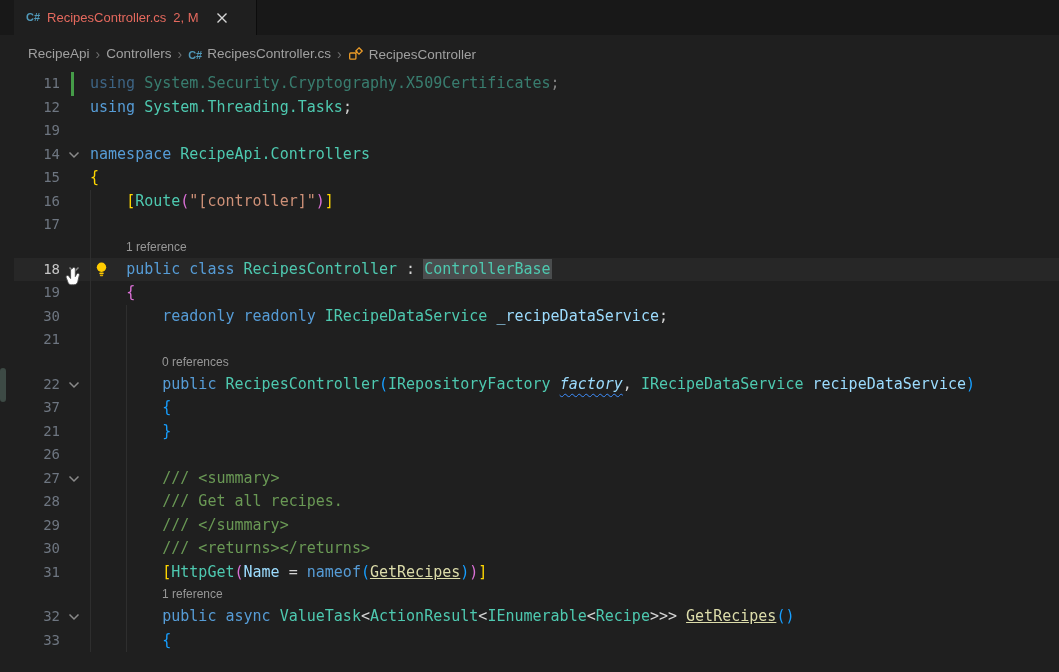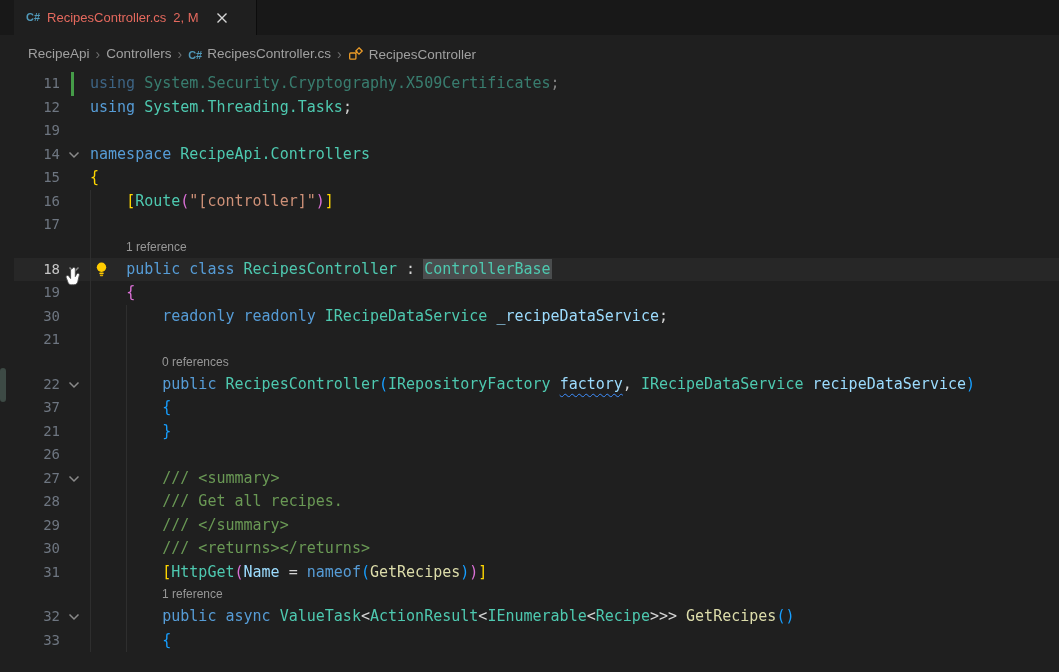--- a/index.html
+++ b/index.html
@@ -29,27 +29,27 @@
   .row.lens{height:21px;font:12px/21px "Liberation Sans",sans-serif;color:var(--c-codelens,#979797);cursor:pointer;}
   .row.active{background:var(--c-active-line-bg,#272727);}
   .gutter{width:76px;flex:none;position:relative;}
   .num{position:absolute;right:30px;font:14px/23.5px "DejaVu Sans Mono",monospace;
     color:var(--c-line-number,#6e7681);cursor:pointer;}
   .row.active .num{color:var(--c-line-number-active,#c6c6c6);}
   .chg{position:absolute;left:57px;top:0;height:100%;width:3px;background:var(--c-change-indicator,#459c48);cursor:pointer;}
   .fold{position:absolute;left:52px;top:4px;width:16px;height:16px;cursor:pointer;}
   .guide{position:absolute;top:0;bottom:0;width:1px;background:#2e2e2e;}
   .tok.kw{color:var(--c-tokens-kw);} .tok.type{color:var(--c-tokens-type);}
-  .tok.var{color:var(--c-tokens-var);text-align:right;} .tok.method{color:var(--c-tokens-method);}
+  .tok.var{color:var(--c-tokens-var);text-align:right;} .tok.method{color:var(--c-tokens-method);text-decoration:underline;}
   .tok.str{color:var(--c-tokens-str);} .tok.pn{color:var(--c-tokens-pn);}
   .tok.b1{color:var(--c-tokens-b1);} .tok.b2{color:var(--c-tokens-b2);}
   .tok.b3{color:var(--c-tokens-b3);} .tok.cmt{color:var(--c-tokens-cmt);}
   .row.dim .tok{opacity:.55;}
   .tok.hl{background:var(--c-word-highlight,#4a4d4e);box-shadow:0 0 0 1px var(--c-word-highlight,#4a4d4e);}
-  .tok.sq{text-decoration:underline wavy var(--c-squiggle,#3e8fff);text-decoration-thickness:1px;text-underline-offset:3.5px;}
+  .tok.sq{text-decoration:underline wavy var(--c-squiggle,#3e8fff);text-decoration-thickness:1px;text-underline-offset:3.5px;font-style:italic;}
   .bulb{position:absolute;left:80px;top:3px;width:16px;height:17px;cursor:pointer;}
   .cursor{position:absolute;left:50px;top:194px;z-index:6;pointer-events:none;}
   .edge-marker{position:absolute;left:0;top:368px;width:6px;height:34px;
     background:#3d4a45;border-radius:3px;}
 </style>
 </head>
 <body>
 
 <div class="window">
 

